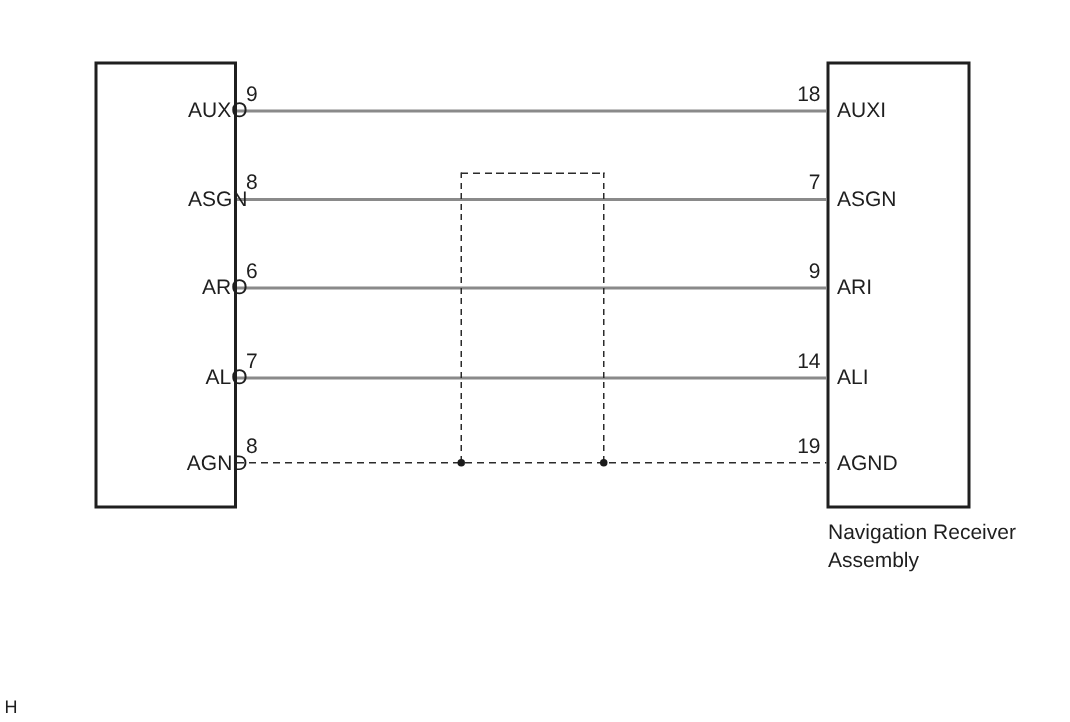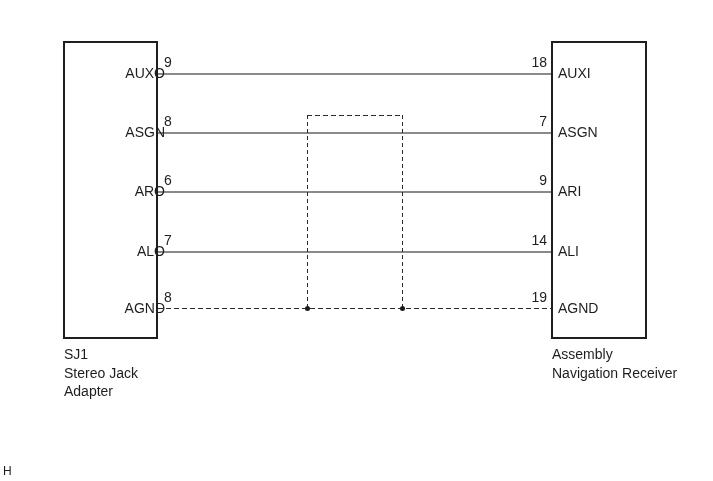--- a/index.html
+++ b/index.html
@@ -125,25 +125,20 @@
   <div class="pin-num pin-num-right" style="top:172px">9</div>
   <div class="pin-num pin-num-right" style="top:232px">14</div>
   <div class="pin-num pin-num-right" style="top:289px">19</div>
 
   <div class="pin-label pin-label-right" style="top:65px">AUXI</div>
   <div class="pin-label pin-label-right" style="top:124px">ASGN</div>
   <div class="pin-label pin-label-right" style="top:183px">ARI</div>
   <div class="pin-label pin-label-right" style="top:243px">ALI</div>
   <div class="pin-label pin-label-right" style="top:300px">AGND</div>
 
-  <div id="left-caption" class="caption">
-    <div>SJ1</div>
-    <div>Stereo Jack</div>
-    <div>Adapter</div>
-  </div>
   <div id="right-caption" class="caption">
+    <div>Navigation Receiver</div>
     <div>Assembly</div>
-    <div>Navigation Receiver</div>
   </div>
 
   <div class="page-marker">H</div>
 
 </div>
 
 </body></html>

